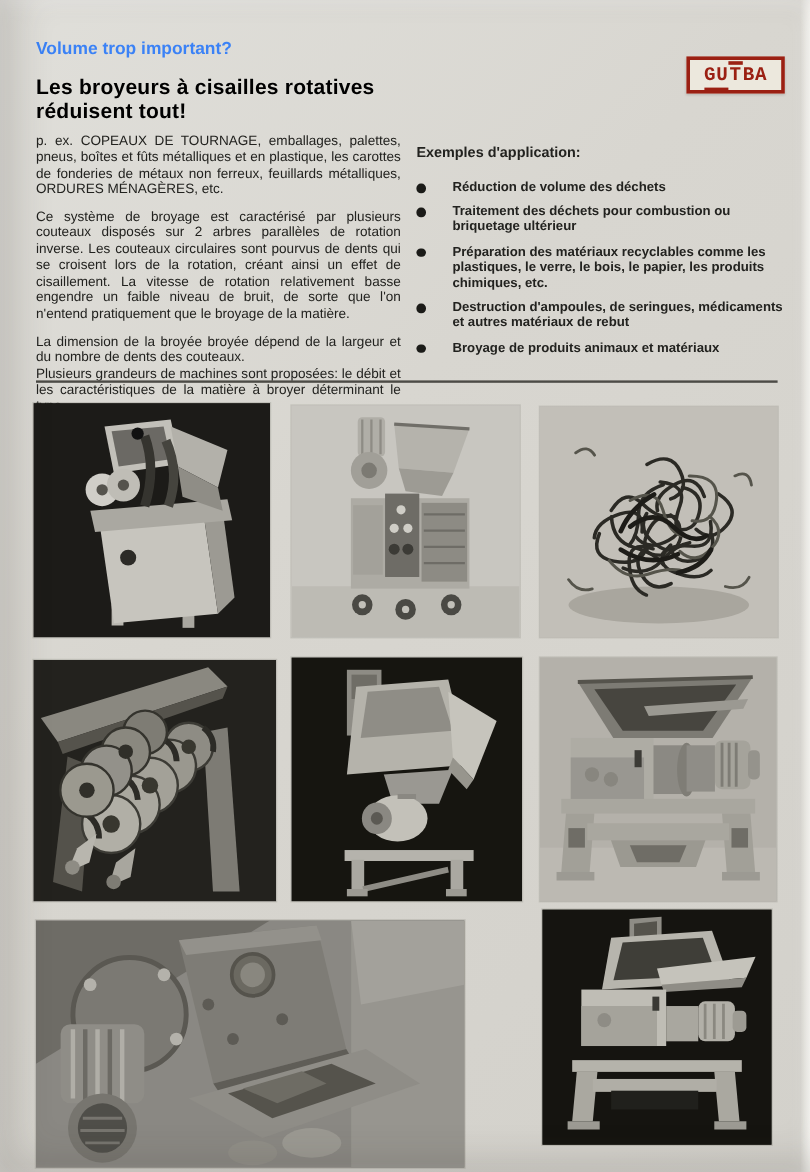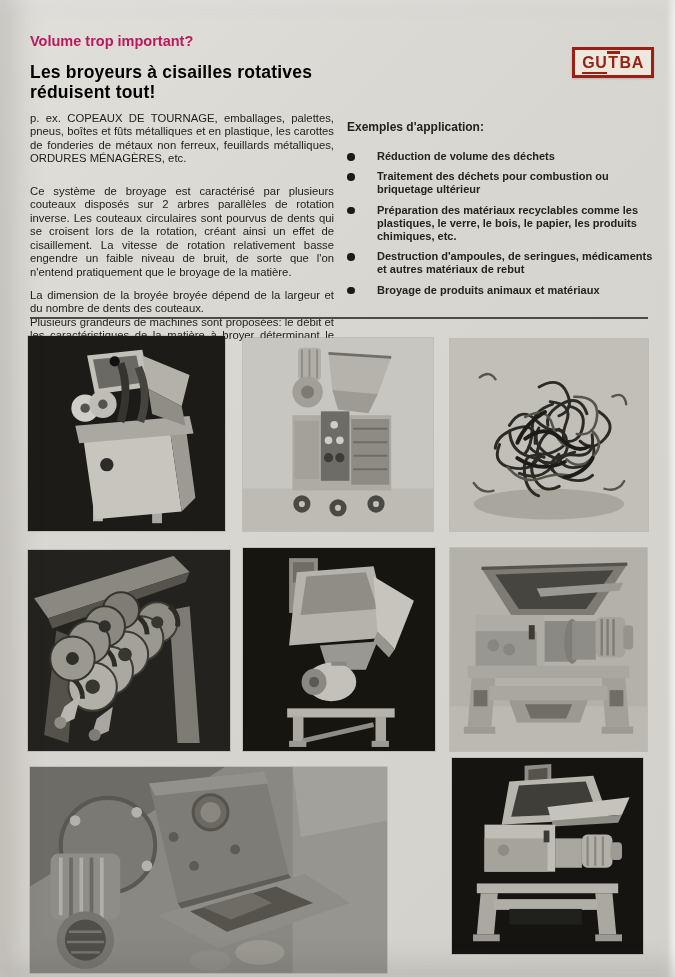--- a/index.html
+++ b/index.html
@@ -12,45 +12,45 @@
   body::after{
     content:"";position:absolute;inset:0;pointer-events:none;
     box-shadow:inset 14px -10px 30px rgba(60,58,52,.18), inset -4px 4px 14px rgba(255,255,255,.35);
   }
   .edge-strip{position:absolute;right:0;top:0;width:8px;height:100%;
     background:linear-gradient(90deg,rgba(255,255,255,0),rgba(250,249,244,.85));}
 
   
   .left-col{position:absolute;left:30px;top:34px;width:304px;}
   .right-col{position:absolute;left:347px;top:120px;width:306px;}
-  h1.q{font-size:14.5px;line-height:1.1;color:#be185d;margin:0 0 12px 0;font-weight:bold;}
+  h1.q{font-size:14.5px;line-height:1.1;color:#3b82f6;margin:0 0 12px 0;font-weight:bold;}
   h2.main{font-size:17.5px;line-height:1.16;color:#000000;margin:0 0 9px 0;font-weight:bold;letter-spacing:.2px;}
   .left-col p{font-size:11.3px;line-height:1.2;margin:0;text-align:justify;hyphens:auto;}
-  p.intro{margin-bottom:19px;}
+  p.intro{margin-bottom:9px;}
   p.block{margin-bottom:9px;}
   p.cont{margin-bottom:0;}
   h3.apps{font-size:12px;font-weight:bold;margin:0 0 16px 0;}
   ul.apps{list-style:none;margin:0;padding:0;}
   ul.apps li{
     position:relative;font-size:11px;font-weight:bold;line-height:1.2;
     padding-left:30px;margin-bottom:7px;text-align:left;
   }
   ul.apps li::before{
     content:"";position:absolute;left:0;top:3px;width:7.5px;height:7.5px;
     border-radius:50%;background:#1b1b18;
   }
 
   
   .logo{
     position:absolute;left:572px;top:47px;width:82px;height:31px;
     background:#ece8dd;border:3px solid #9b2013;box-sizing:border-box;
     display:flex;align-items:center;justify-content:center;
     box-shadow:0 1px 2px rgba(0,0,0,.15);
   }
-  .logo .txt{color:#9b2013;font-weight:bold;font-size:16px;letter-spacing:.5px;line-height:1;}
+  .logo .txt{color:#9b2013;font-weight:bold;font-size:16px;letter-spacing:.5px;line-height:1;font-family:Liberation Mono, monospace;}
   .logo .gu{border-bottom:2.5px solid #9b2013;padding-bottom:1px;}
   .logo .t{border-top:3px solid #9b2013;padding:0 1px;}
 
   
   .rule{position:absolute;left:30px;top:317px;width:618px;height:2px;background:#4c4b46;}
 
   
   .photo{position:absolute;overflow:hidden;box-shadow:0 0 0 1px rgba(120,118,110,.25);}
   .photo svg{display:block;width:100%;height:100%;}
   #p1{left:28px;top:336px;width:197px;height:195px;background:#1c1b18;}

